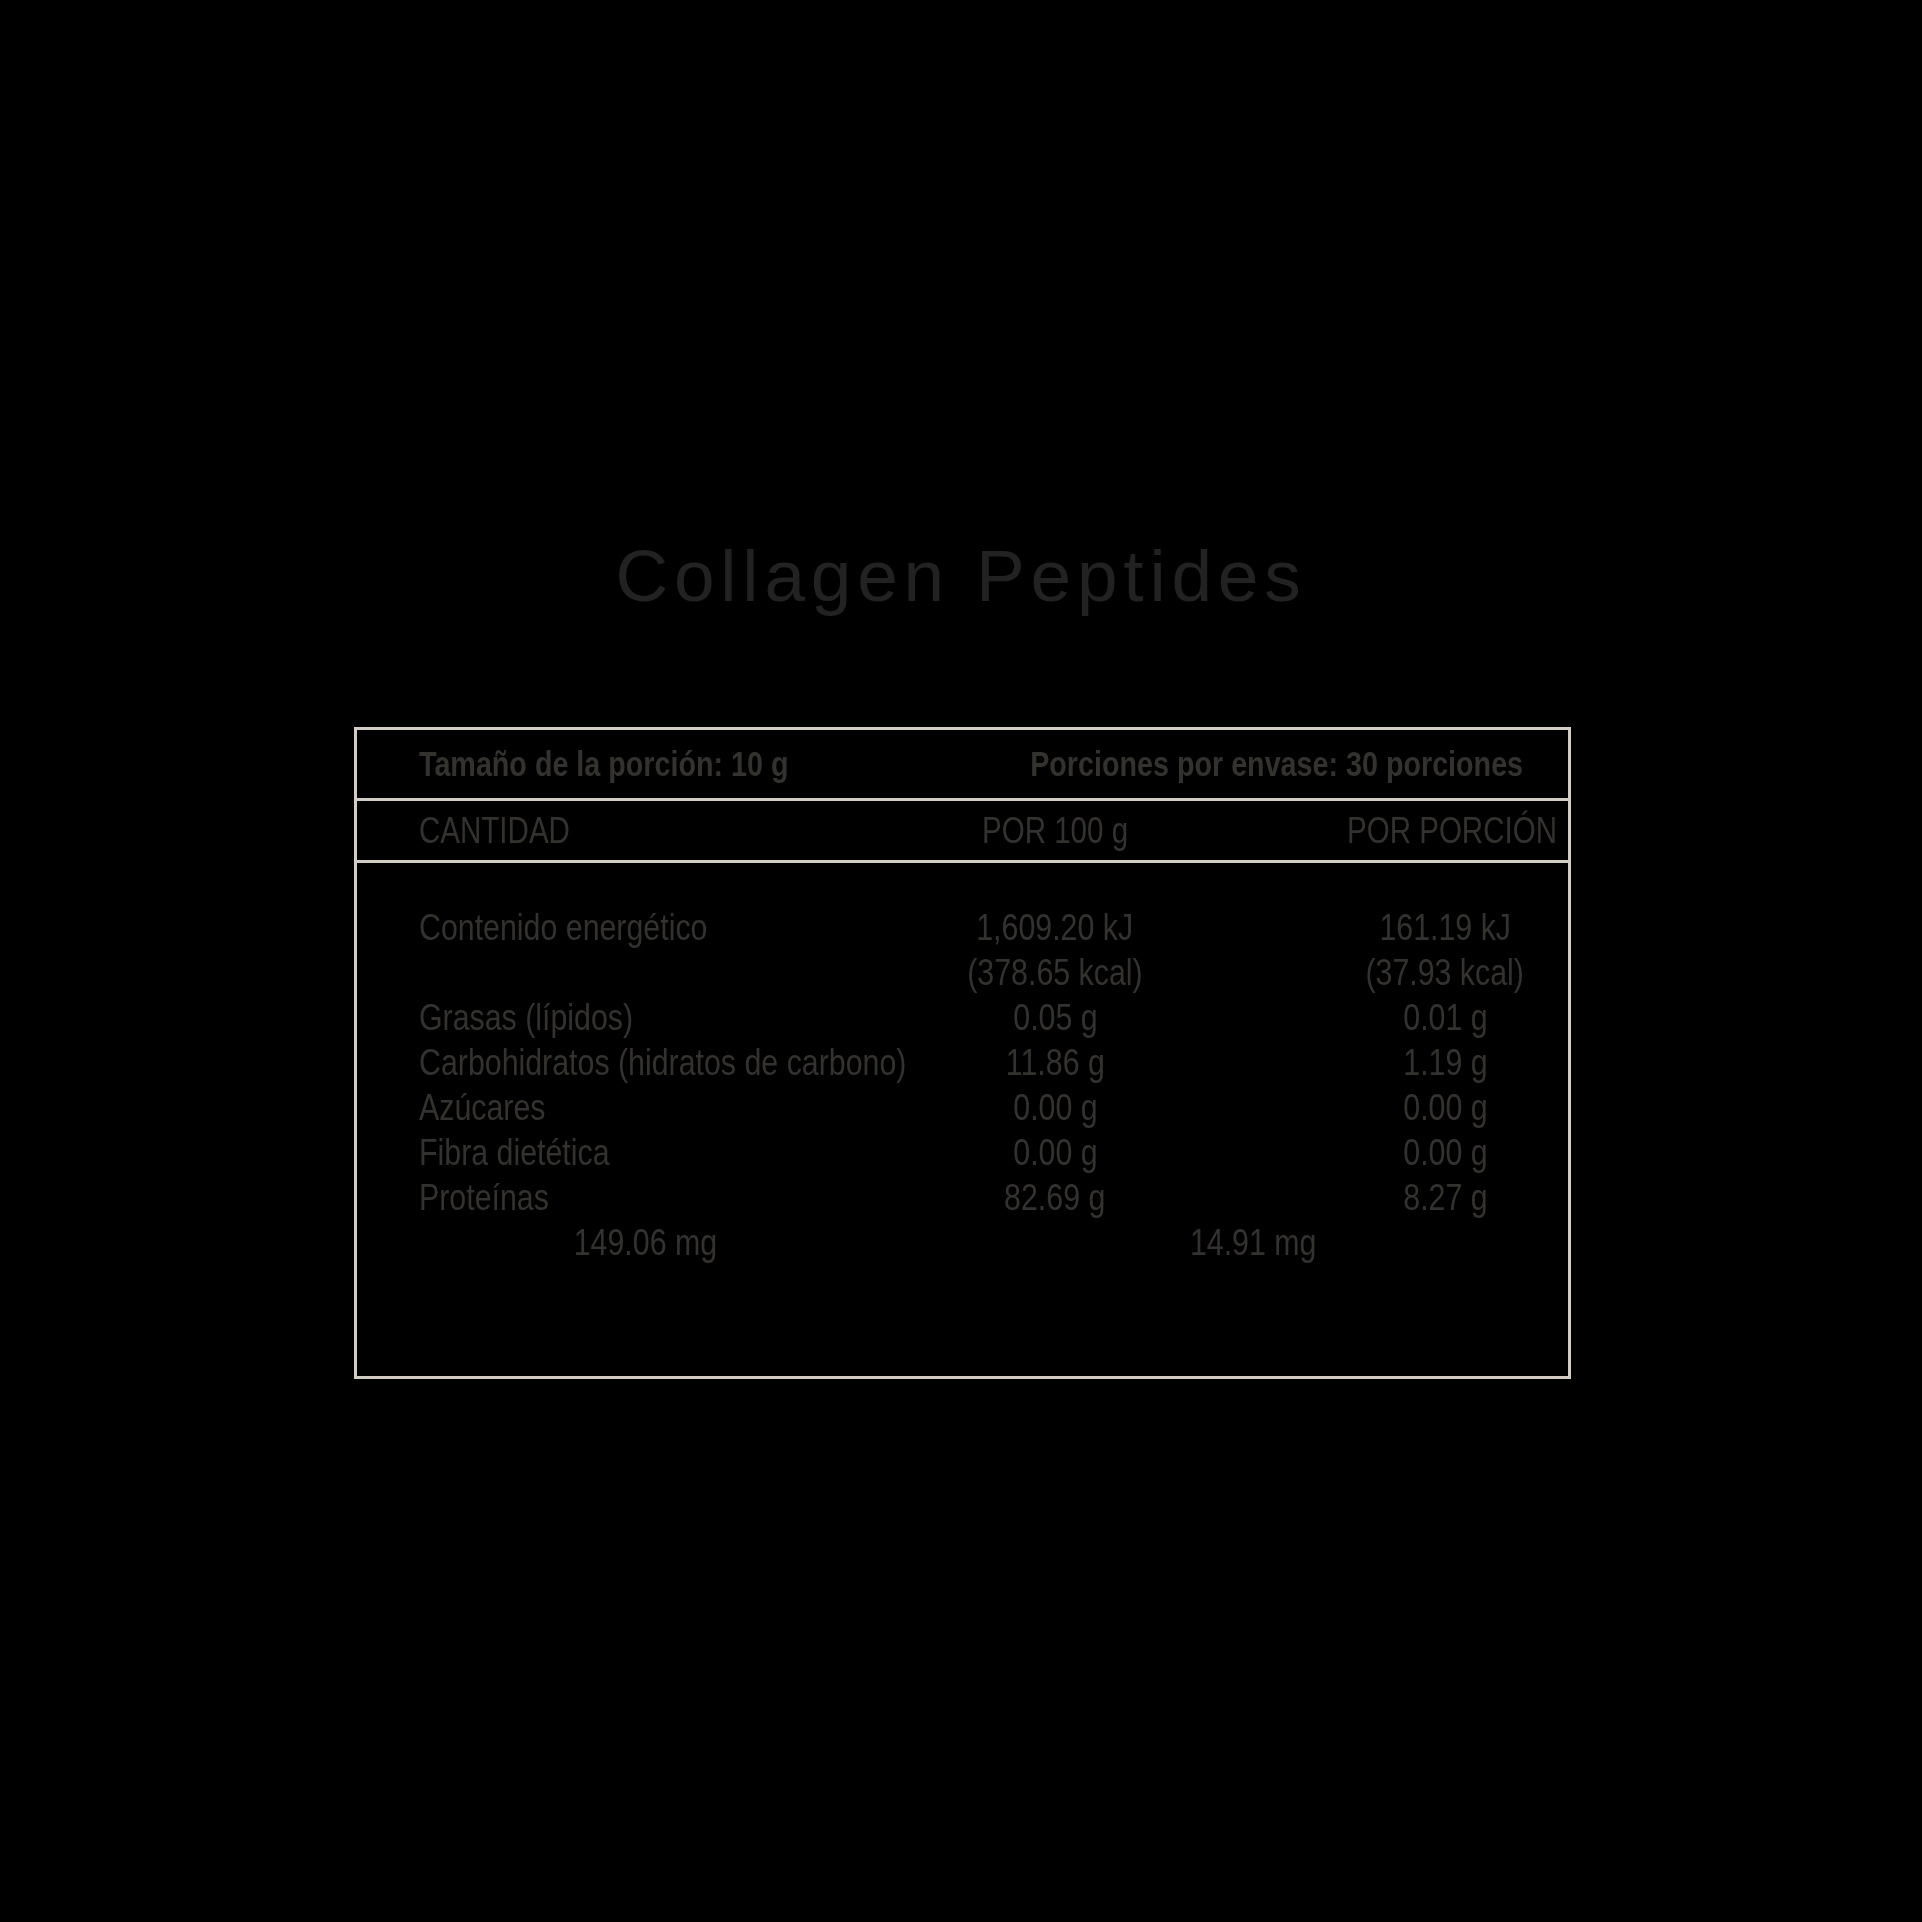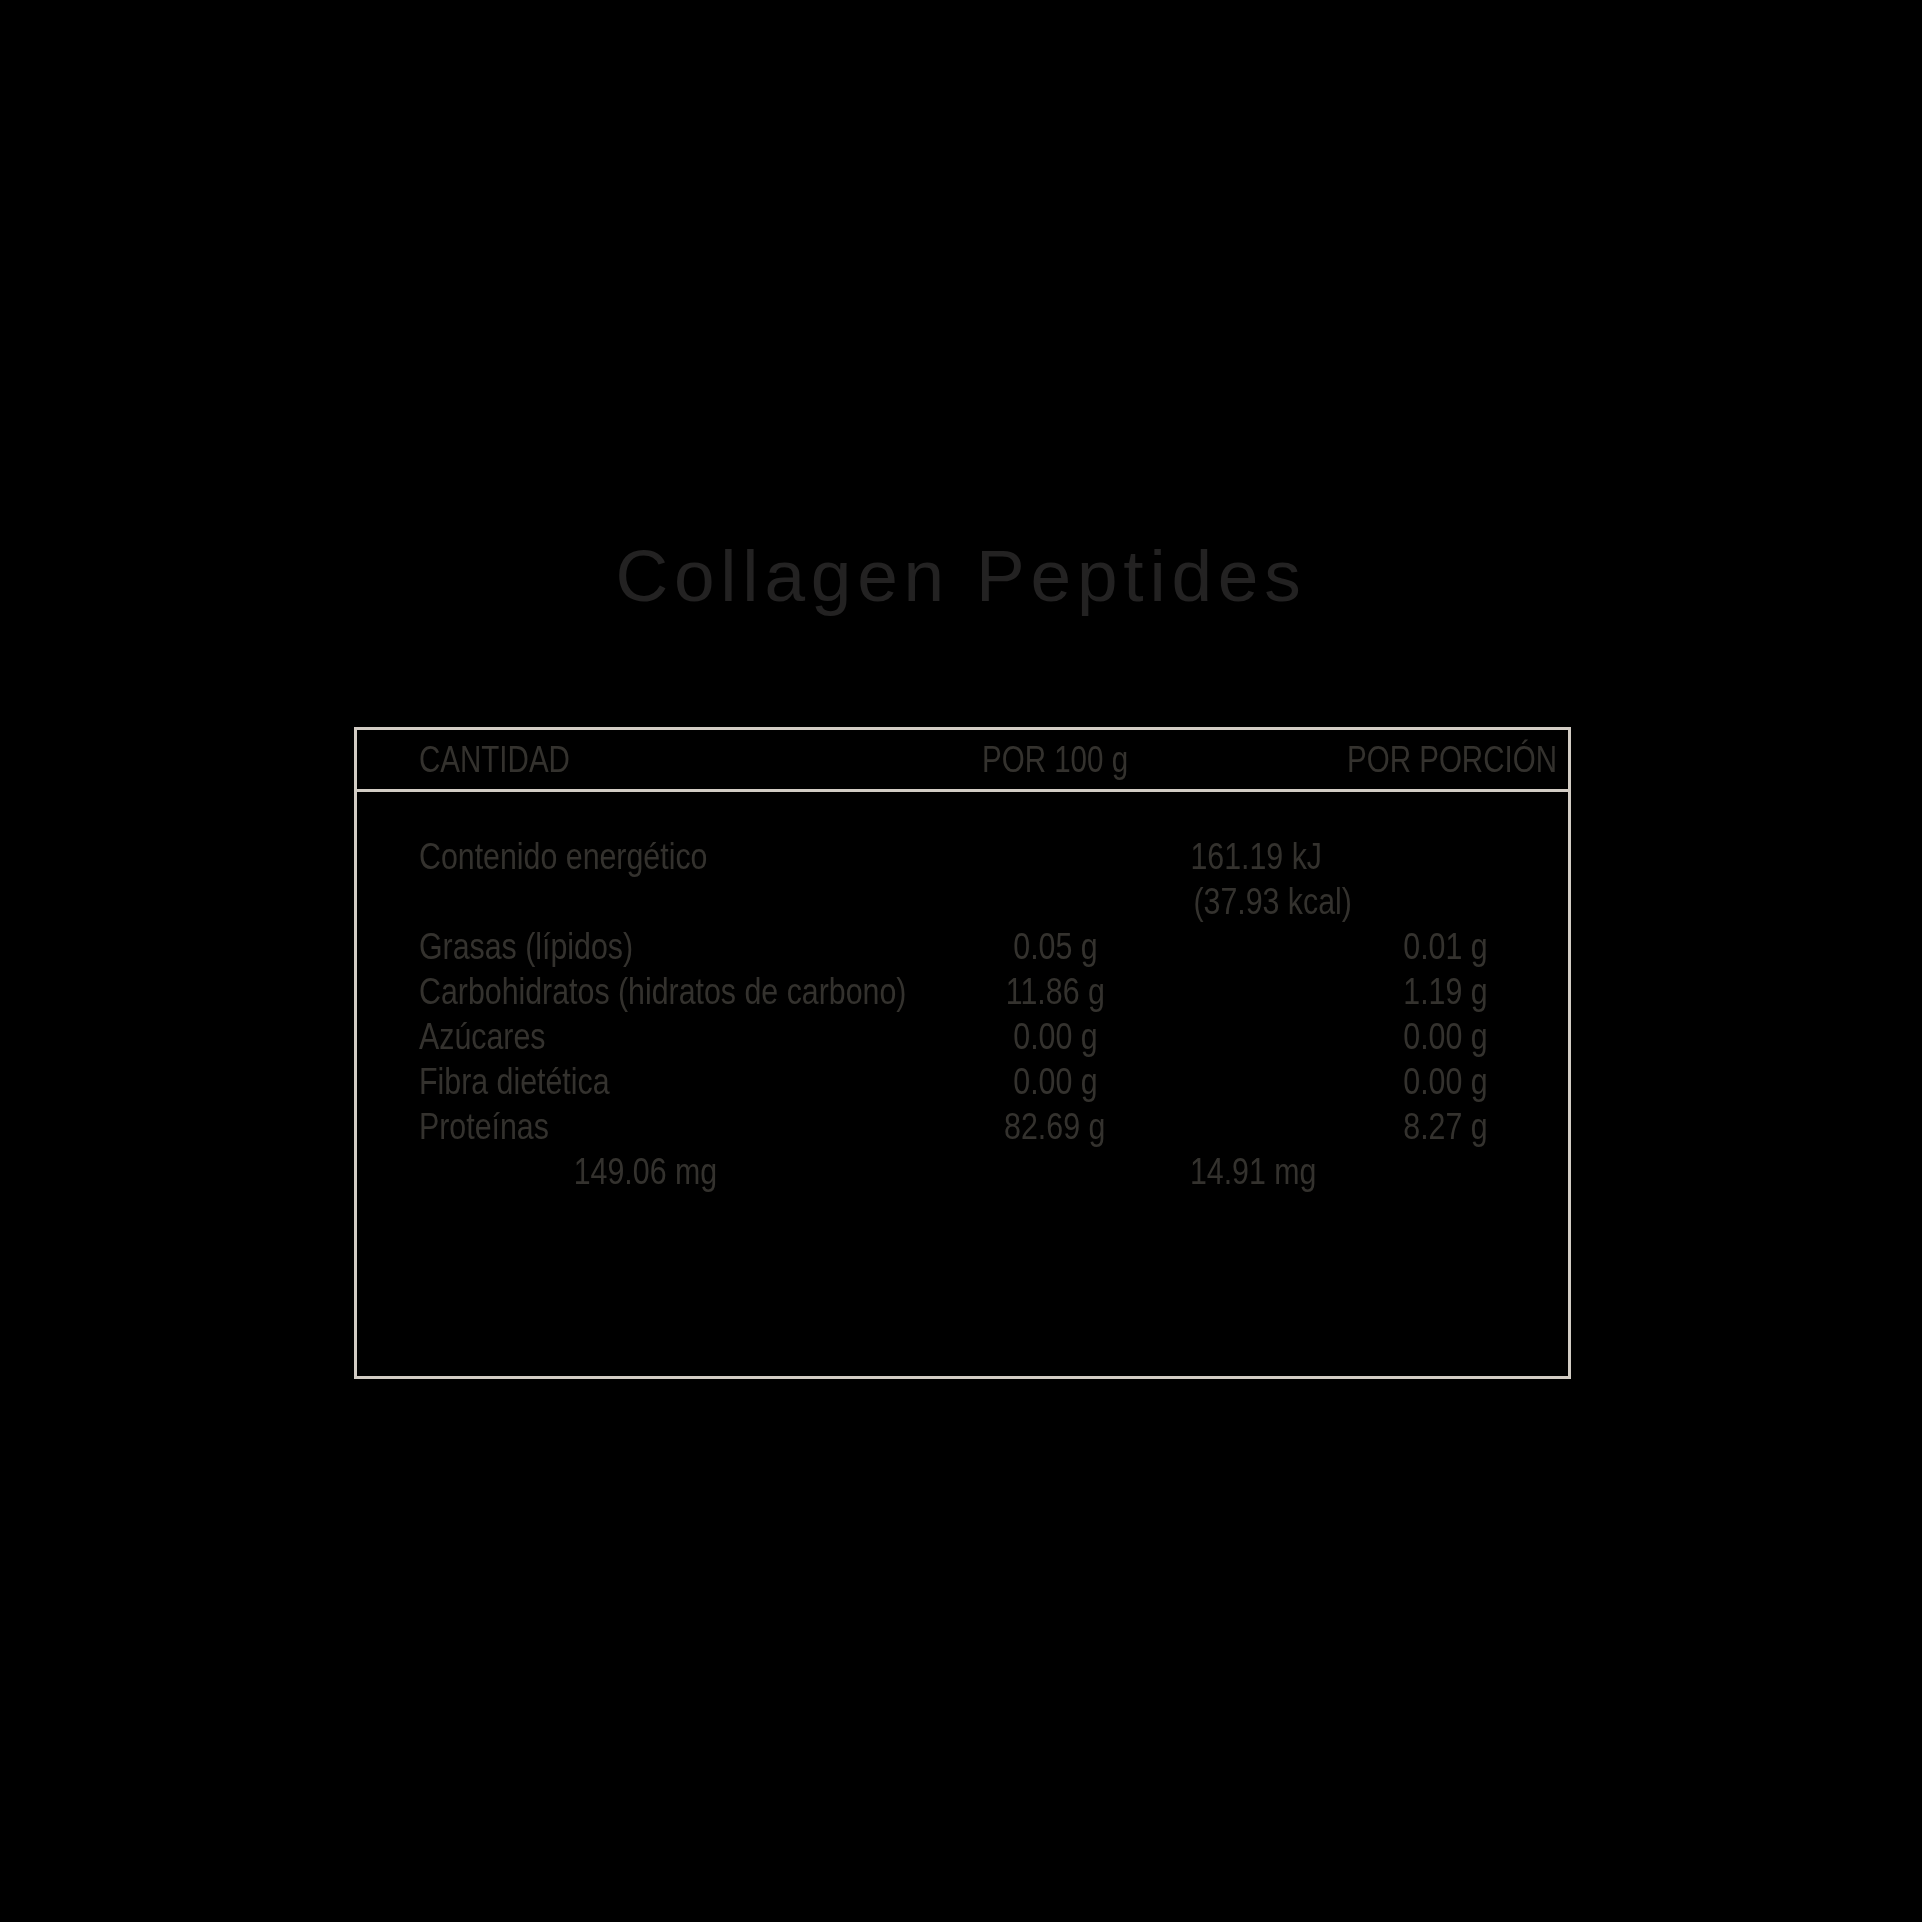--- a/index.html
+++ b/index.html
@@ -78,32 +78,40 @@
 </head>
 <body>
 
 <div class="canvas">
 
   <div class="product-title">Collagen Peptides</div>
 
   <div class="nutrition-table">
 
 
+    <div class="nt-section nt-serving">
+      <span class="cx">Tamaño de la porción: 10 g</span>
+      <span class="cxr">Porciones por envase: 30 porciones</span>
+    </div>
 
     <div class="nt-section nt-cols grid-row">
       <div class="cell-label"><span class="cx">CANTIDAD</span></div>
       <div class="cell-val"><span class="cxc">POR 100 g</span></div>
       <div></div>
       <div class="cell-val"><span class="cxc">POR PORCIÓN</span></div>
     </div>
 
     <div class="nt-body">
 
       <div class="grid-row twoline">
         <div class="cell-label"><span class="cx">Contenido energético</span></div>
+        <div class="cell-val">
+          <span class="cxc">1,609.20 kJ</span><br>
+          <span class="cxc">(378.65 kcal)</span>
+        </div>
         <div></div>
         <div class="cell-val">
           <span class="cxc">161.19 kJ</span><br>
           <span class="cxc">(37.93 kcal)</span>
         </div>
       </div>
 
       <div class="grid-row">
         <div class="cell-label"><span class="cx">Grasas (lípidos)</span></div>
         <div class="cell-val"><span class="cxc">0.05 g</span></div>

